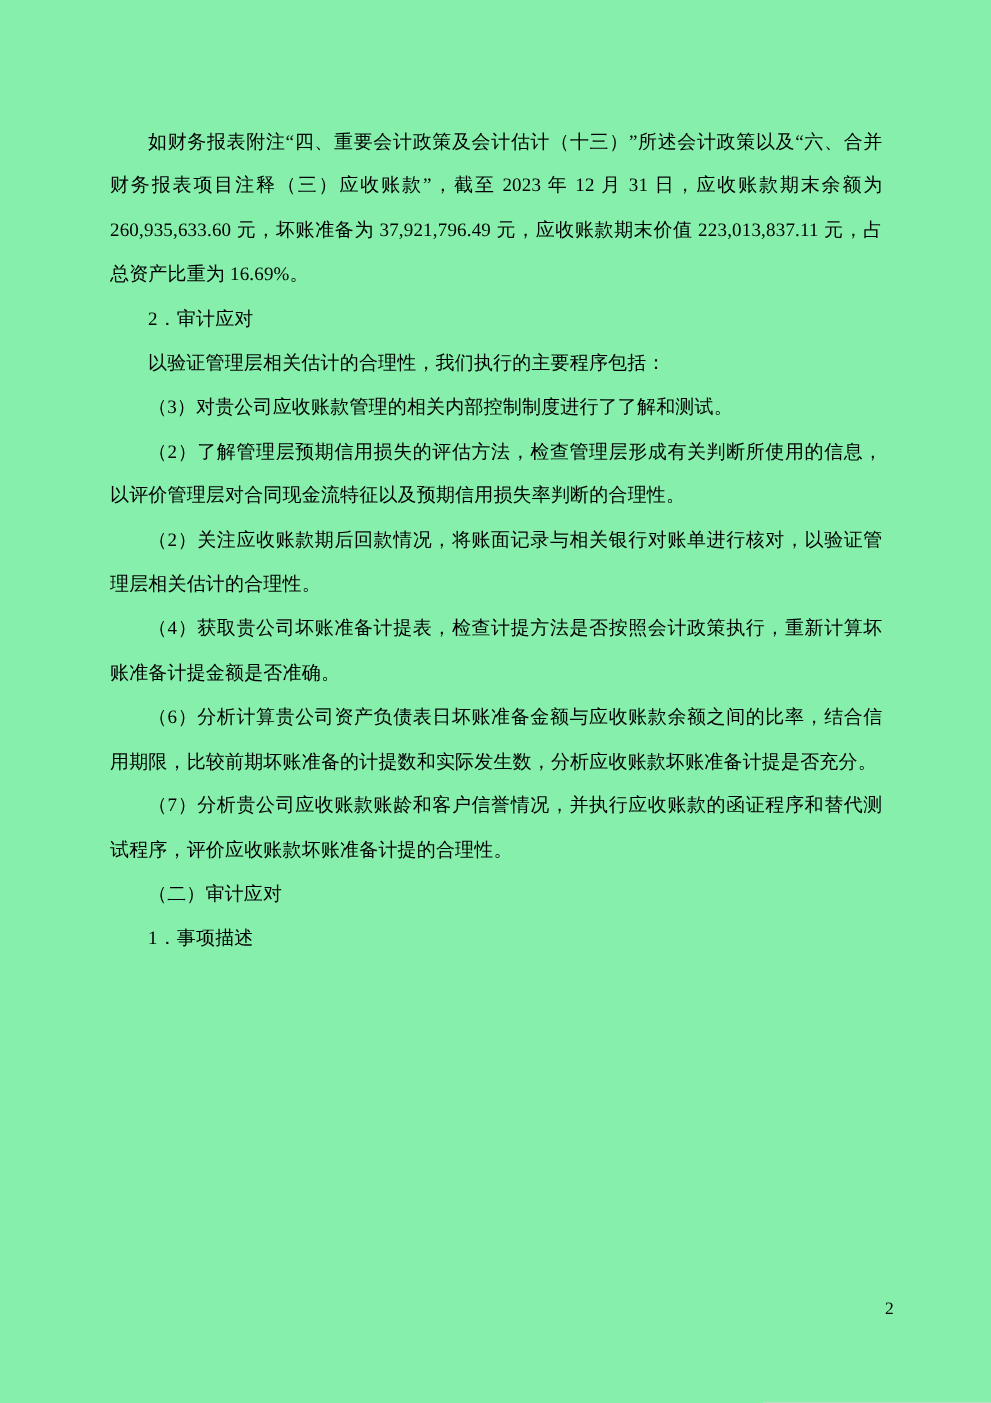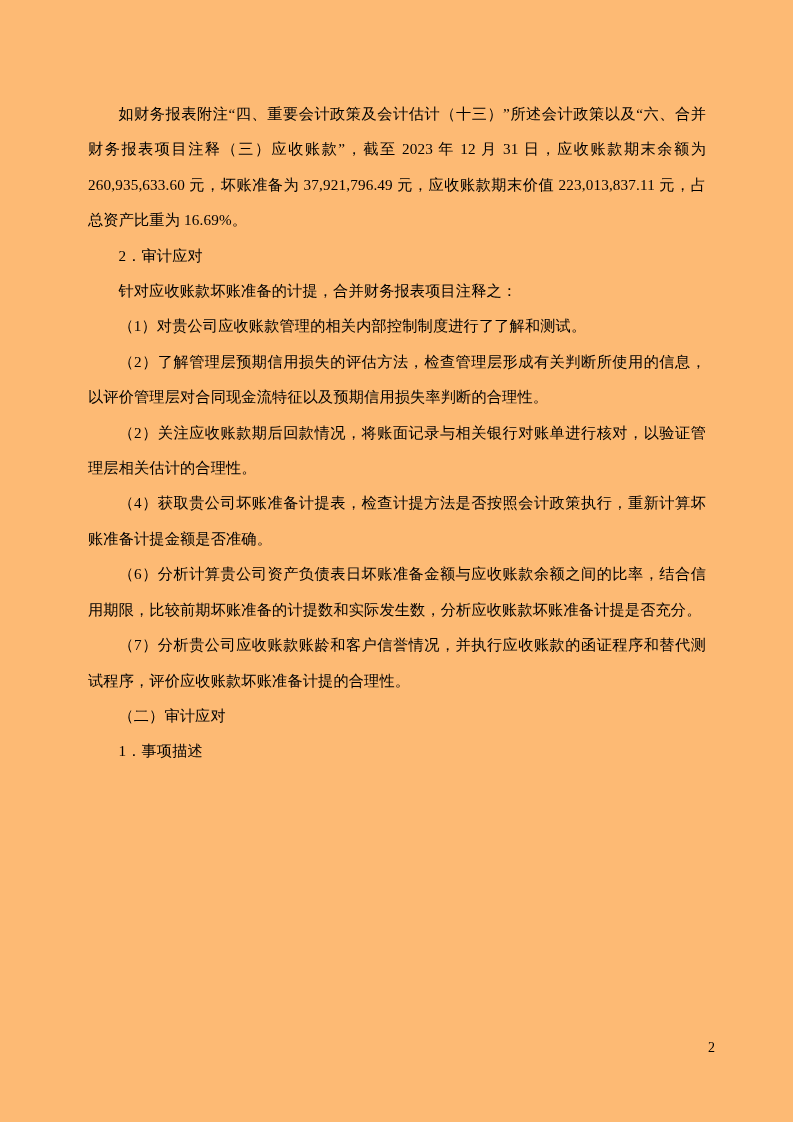--- a/index.html
+++ b/index.html
@@ -7,21 +7,21 @@
     padding: 0;
     background: #d9d9d9;
   }
   body {
     font-family: "Liberation Serif", "DejaVu Serif", serif;
   }
   .page {
     position: relative;
     width: 793px;
     height: 1122px;
-    background: #fdba74;
+    background: #86efac;
     margin: 0 auto;
     box-sizing: border-box;
     overflow: hidden;
   }
   .content {
     position: absolute;
     left: 88px;
     top: 96px;
     width: 618px;
   }
@@ -49,22 +49,22 @@
     font-family: "Liberation Serif", "DejaVu Serif", serif;
   }
 </style>
 </head>
 <body>
 
 <div class="page">
   <div class="content">
     <p class="para indent2">如财务报表附注“四、重要会计政策及会计估计（十三）”所述会计政策以及“六、合并财务报表项目注释（三）应收账款”，截至 2023 年 12 月 31 日，应收账款期末余额为 260,935,633.60 元，坏账准备为 37,921,796.49 元，应收账款期末价值 223,013,837.11 元，占总资产比重为 16.69%。</p>
     <p class="para indent2 bold">2．审计应对</p>
-    <p class="para indent2">针对应收账款坏账准备的计提，合并财务报表项目注释之：</p>
-    <p class="para indent2">（1）对贵公司应收账款管理的相关内部控制制度进行了了解和测试。</p>
+    <p class="para indent2">以验证管理层相关估计的合理性，我们执行的主要程序包括：</p>
+    <p class="para indent2">（3）对贵公司应收账款管理的相关内部控制制度进行了了解和测试。</p>
     <p class="para indent2">（2）了解管理层预期信用损失的评估方法，检查管理层形成有关判断所使用的信息，以评价管理层对合同现金流特征以及预期信用损失率判断的合理性。</p>
     <p class="para indent2">（2）关注应收账款期后回款情况，将账面记录与相关银行对账单进行核对，以验证管理层相关估计的合理性。</p>
     <p class="para indent2">（4）获取贵公司坏账准备计提表，检查计提方法是否按照会计政策执行，重新计算坏账准备计提金额是否准确。</p>
     <p class="para indent2">（6）分析计算贵公司资产负债表日坏账准备金额与应收账款余额之间的比率，结合信用期限，比较前期坏账准备的计提数和实际发生数，分析应收账款坏账准备计提是否充分。</p>
     <p class="para indent2">（7）分析贵公司应收账款账龄和客户信誉情况，并执行应收账款的函证程序和替代测试程序，评价应收账款坏账准备计提的合理性。</p>
     <p class="para indent2 bold">（二）审计应对</p>
     <p class="para indent2 bold">1．事项描述</p>
   </div>
   <div class="page-number">2</div>
 </div>

